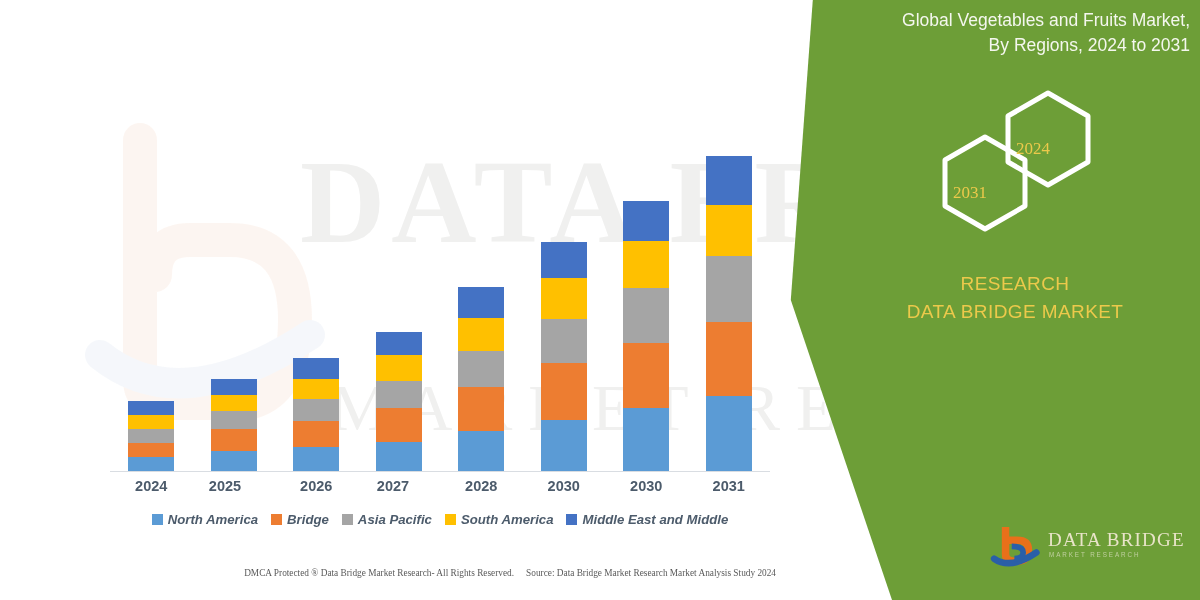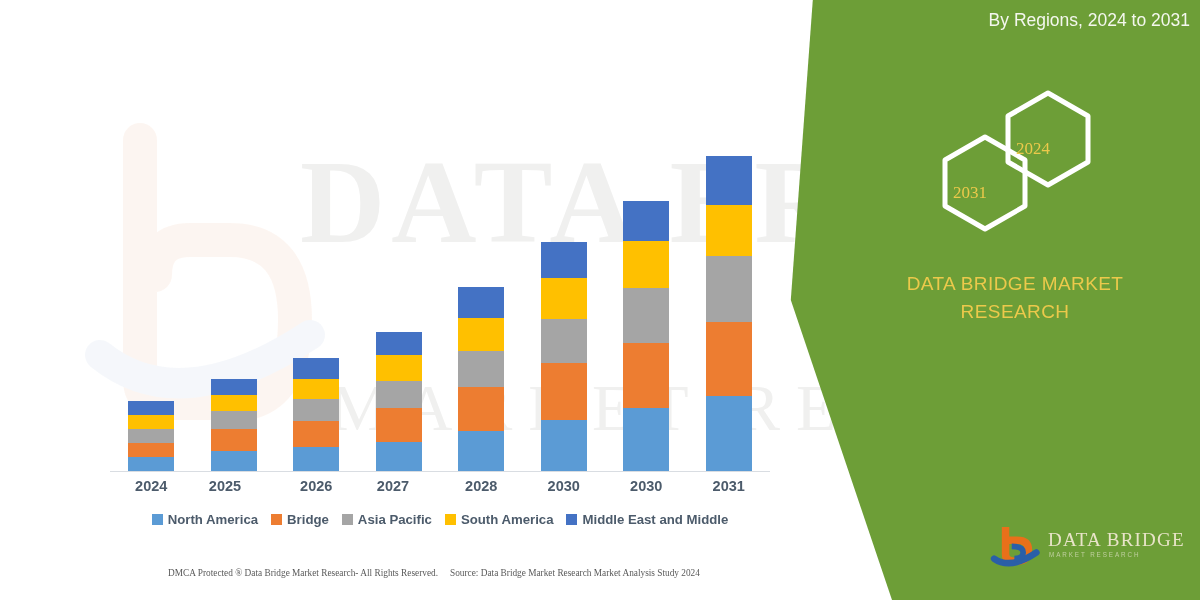--- a/index.html
+++ b/index.html
@@ -150,36 +150,37 @@
   }
 
   .legend {
     position:absolute;
     left:110px; top:512px;
     width:660px;
     display:flex;
     justify-content:center;
     align-items:center;
     gap:13px;
+    font-style:italic;
   }
   .legend-item { display:flex; align-items:center; gap:5px; }
   .legend-swatch { width:11px; height:11px; display:inline-block; }
   .legend-label {
     color:#4c5b6b;
     font-size:13.2px;
     font-weight:700;
     white-space:nowrap;
   }
 
   .footer {
     position:absolute;
     left:92px; top:568px;
     width:690px;
     display:flex;
-    justify-content:center;
+    justify-content:flex-end;
     align-items:center;
     gap:12px;
   }
   .footer-text {
     color:#5a5a5a;
     font-family:"Liberation Serif", serif;
     font-size:9.3px;
     white-space:nowrap;
   }
   .footer-right { margin-right:6px; }
@@ -295,35 +296,36 @@
 
   <div class="footer">
     <div class="footer-text">DMCA Protected ® Data Bridge Market Research- All Rights Reserved.</div>
     <div class="footer-text footer-right">Source: Data Bridge Market Research  Market Analysis Study 2024</div>
   </div>
 
   <div class="green-panel">
     <div class="green-shape"></div>
 
     <div class="panel-title">
+      <div>Global Vegetables and Fruits Market,</div>
       <div>By Regions, 2024 to 2031</div>
     </div>
 
     <div class="hexwrap">
       <svg width="440" height="600" style="position:absolute;left:0;top:0;">
         <polygon points="185,160 225,137 265,160 265,206 225,229 185,206" fill="none" stroke="#ffffff" stroke-width="5" stroke-linejoin="round"></polygon>
         <polygon points="248,116 288,93 328,116 328,162 288,185 248,162" fill="none" stroke="#ffffff" stroke-width="5" stroke-linejoin="round"></polygon>
       </svg>
       <div class="hex-label hex-2031-label">2031</div>
       <div class="hex-label hex-2024-label">2024</div>
     </div>
 
     <div class="brand-lines">
+      <div>RESEARCH</div>
       <div>DATA BRIDGE MARKET</div>
-      <div>RESEARCH</div>
     </div>
 
     <div class="logo-box">
       <svg width="54" height="44" viewBox="0 0 120 100">
         <path d="M34 8 L34 62 Q34 78 56 78 Q86 78 86 52 Q86 30 60 30 L48 30" fill="none" stroke="#e8701a" stroke-width="17" stroke-linecap="square"></path>
         <path d="M8 72 Q45 98 104 58" fill="none" stroke="#2a5fa8" stroke-width="15" stroke-linecap="round"></path>
         <path d="M48 44 Q74 44 74 58 Q74 72 54 72" fill="none" stroke="#2a5fa8" stroke-width="13"></path>
       </svg>
       <div class="logo-text">DATA BRIDGE</div>
       <div class="logo-sub">MARKET RESEARCH</div>

